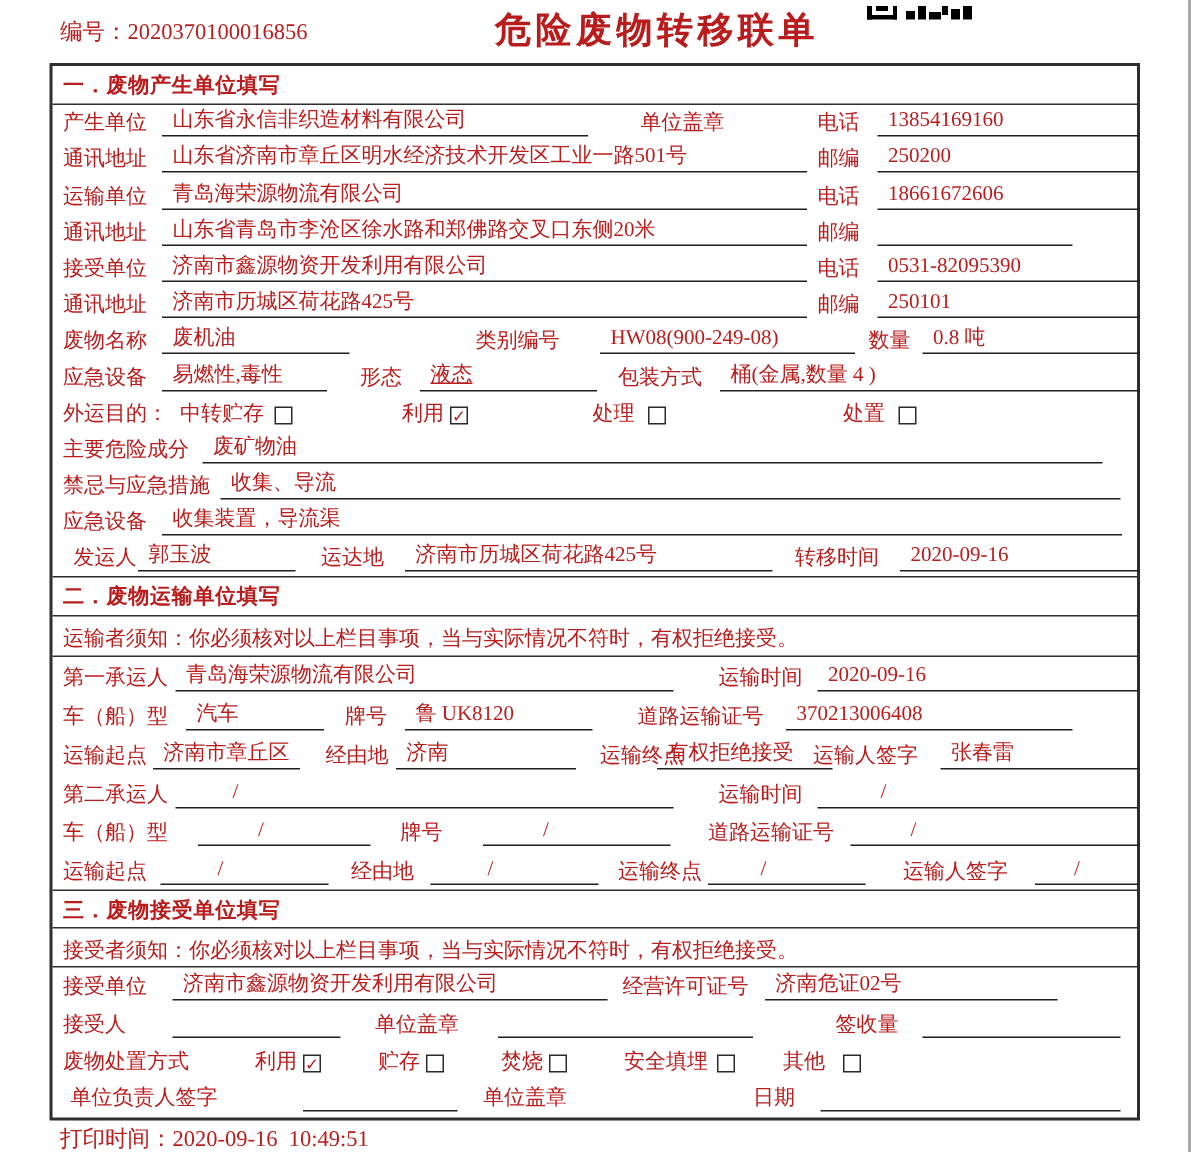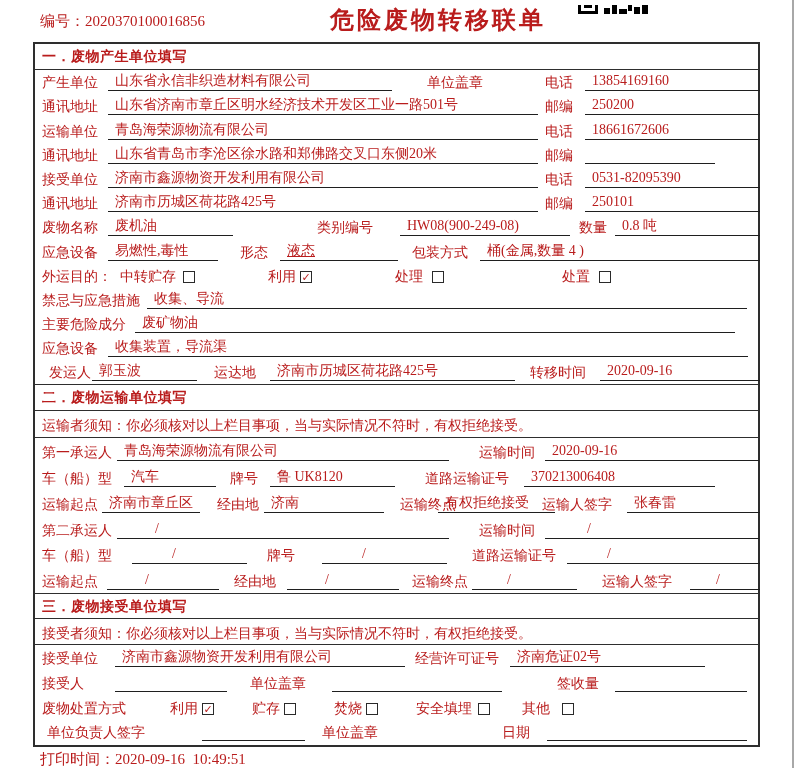--- a/index.html
+++ b/index.html
@@ -116,26 +116,26 @@
           <span class="seg label" style="left: 85px;">中转贮存</span>
           <span class="seg checkbox" style="left: 148px;"></span>
           <span class="seg label" style="left: 233px;">利用</span>
           <span class="seg checkbox" style="left: 265px;">✓</span>
           <span class="seg label" style="left: 360px;">处理</span>
           <span class="seg checkbox" style="left: 397px;"></span>
           <span class="seg label" style="left: 527px;">处置</span>
           <span class="seg checkbox" style="left: 564px;"></span>
         </div>
         <div class="form-row">
+          <span class="seg label" style="left: 7px;">主要危险成分</span>
+          <span class="seg value" style="left: 100px; width: 600px;">废矿物油</span>
+        </div>
+        <div class="form-row">
           <span class="seg label" style="left: 7px;">禁忌与应急措施</span>
           <span class="seg value" style="left: 112px; width: 600px;">收集、导流</span>
-        </div>
-        <div class="form-row">
-          <span class="seg label" style="left: 7px;">主要危险成分</span>
-          <span class="seg value" style="left: 100px; width: 600px;">废矿物油</span>
         </div>
         <div class="form-row">
           <span class="seg label" style="left: 7px;">应急设备</span>
           <span class="seg value" style="left: 73px; width: 640px;">收集装置，导流渠</span>
         </div>
         <div class="form-row">
           <span class="seg label" style="left: 14px;">发运人</span>
           <span class="seg value" style="left: 57px; width: 105px;">郭玉波</span>
           <span class="seg label" style="left: 179px;">运达地</span>
           <span class="seg value" style="left: 235px; width: 245px;">济南市历城区荷花路425号</span>

